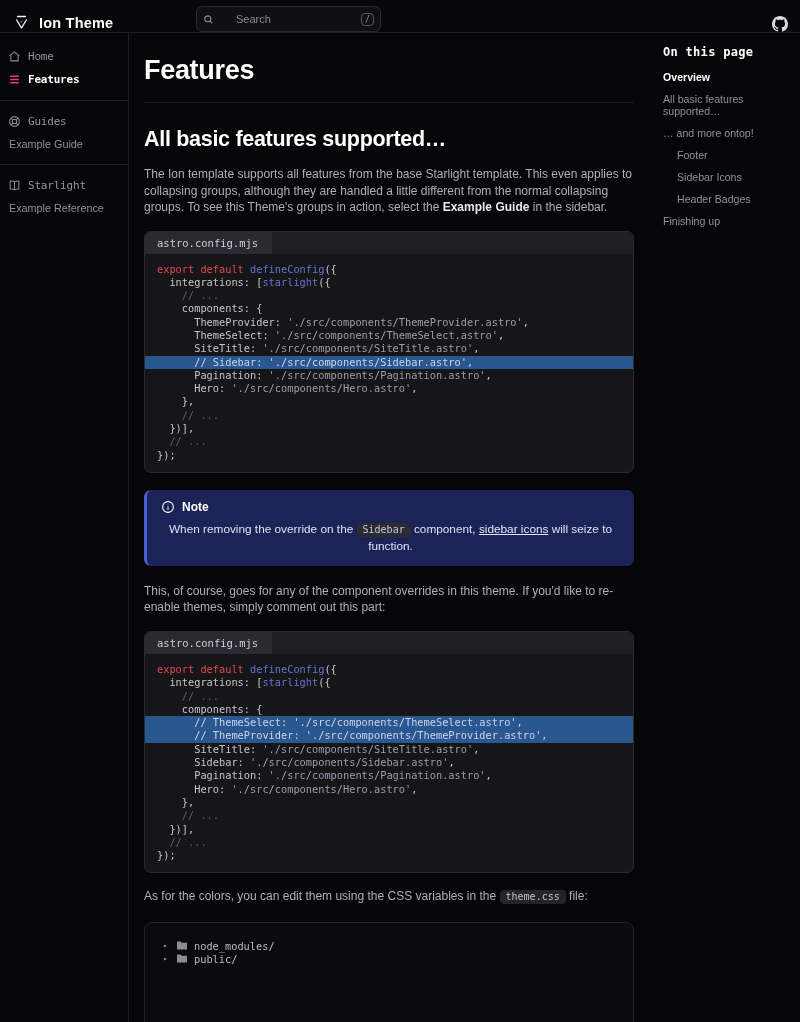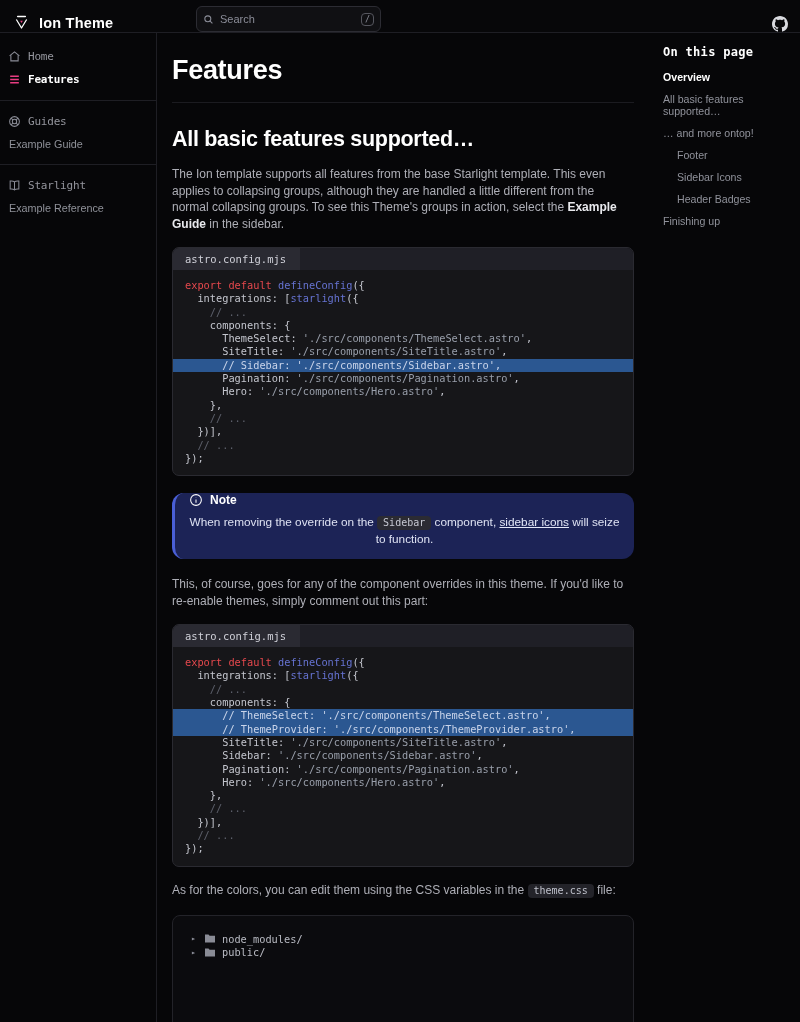--- a/index.html
+++ b/index.html
@@ -11,35 +11,35 @@
   .mono { font-family:"DejaVu Sans Mono", monospace; }
 
   
   .header {
     height:33px; display:flex; align-items:flex-end;
     border-bottom:1px solid #1e1e24; padding:0 12px; background:#070709;
   }
   .brand { display:flex; align-items:center; gap:8px; width:146px; }
   .brand .title { color:#fff; font-weight:bold; font-size:14.5px; letter-spacing:.2px; }
   .searchbox {
-    margin-left:38px; width:185px; height:21px; display:flex; align-items:center; gap:6px;
+    margin-left:38px; width:185px; height:21px; display:flex; align-items:center; gap:22px;
     background:#101013; border:1px solid #2c2c33; border-radius:6px; padding:12px 6px; cursor:pointer;
   }
   .searchbox .ph { color:#8b8d98; font-size:11px; flex:1; }
   .kbd {
     width:13px; height:13px; border:1px solid #55565e; border-radius:4px;
     color:#8b8d98; font-size:8.5px; display:flex; align-items:center; justify-content:center;
   }
   .header-spacer { flex:1; }
   .gh { color:#d9dadf; display:flex; align-items:center; cursor:pointer; }
 
   
   .shell { display:flex; height:989px; }
   .leftnav {
-    width:157px; border-right:1px solid #1e1e24; padding:12px 12px 0 8px; flex-shrink:0;
+    width:129px; border-right:1px solid #1e1e24; padding:12px 12px 0 8px; flex-shrink:0;
   }
   .main { flex:1; padding:8px 16px 0 15px; min-width:0; }
   .toc { width:150px; padding:12px 8px 0 13px; flex-shrink:0; }
 
   
   .side-link { display:flex; align-items:center; gap:7px; padding:5px 0; cursor:pointer;
     font-family:"DejaVu Sans Mono", monospace; font-size:11px; color:#94959d; }
   .side-link .lbl { letter-spacing:-.2px; }
   .side-link.active { color:#fff; font-weight:bold; }
   .side-link.active svg { color:#e93d82; }
@@ -72,21 +72,21 @@
   .tok-kw { color:#e5484d; }
   .tok-fn { color:#6673d2; }
   .tok-pl { color:#c4c6ce; }
   .tok-st { color:#999fab; }
   .tok-cm { color:#5c5f6a; }
   .tok-cmh { color:#c9d4ea; }
 
   
   .note {
     margin:17px 0; background:#1c2356; border-left:3px solid #4a5fd6;
-    padding:0 14px 12px; border-radius:12px;
+    padding:10px 14px 12px; border-radius:7px;
   }
   .note-head { display:flex; align-items:center; gap:7px; color:#fff; font-weight:bold; font-size:12px; }
   .note-body { margin-top:7px; color:#dde1f2; font-size:11.8px; line-height:16px;text-align:center; }
   .note-body .ic { background:#2b2b33; color:#c6c8d2; }
   .note-body a { color:#e3e7f8; text-decoration:underline; cursor:pointer; }
 
   
   .tree {
     margin:16px 0 14px; border:1px solid #232329; border-radius:8px; background:#0b0b0e;
     padding:16px 14px 18px; position:relative; height:187px;
@@ -189,20 +189,21 @@
 
     <div class="codeblock">
         <div class="chead">
           <div class="ctab">astro.config.mjs</div>
         </div>
         <div class="codebody">
           <div class="code-line"><span class="tok-kw">export</span><span class="tok-pl"> </span><span class="tok-kw">default</span><span class="tok-pl"> </span><span class="tok-fn">defineConfig</span><span class="tok-pl">({</span></div>
           <div class="code-line"><span class="tok-pl">  integrations: [</span><span class="tok-fn">starlight</span><span class="tok-pl">({</span></div>
           <div class="code-line"><span class="tok-cm">    // ...</span></div>
           <div class="code-line"><span class="tok-pl">    components: {</span></div>
+          <div class="code-line"><span class="tok-pl">      ThemeProvider: </span><span class="tok-st">'./src/components/ThemeProvider.astro'</span><span class="tok-pl">,</span></div>
           <div class="code-line"><span class="tok-pl">      ThemeSelect: </span><span class="tok-st">'./src/components/ThemeSelect.astro'</span><span class="tok-pl">,</span></div>
           <div class="code-line"><span class="tok-pl">      SiteTitle: </span><span class="tok-st">'./src/components/SiteTitle.astro'</span><span class="tok-pl">,</span></div>
           <div class="code-line hl"><span class="tok-cmh">      // Sidebar: './src/components/Sidebar.astro',</span></div>
           <div class="code-line"><span class="tok-pl">      Pagination: </span><span class="tok-st">'./src/components/Pagination.astro'</span><span class="tok-pl">,</span></div>
           <div class="code-line"><span class="tok-pl">      Hero: </span><span class="tok-st">'./src/components/Hero.astro'</span><span class="tok-pl">,</span></div>
           <div class="code-line"><span class="tok-pl">    },</span></div>
           <div class="code-line"><span class="tok-cm">    // ...</span></div>
           <div class="code-line"><span class="tok-pl">  })],</span></div>
           <div class="code-line"><span class="tok-cm">  // ...</span></div>
           <div class="code-line"><span class="tok-pl">});</span></div>

